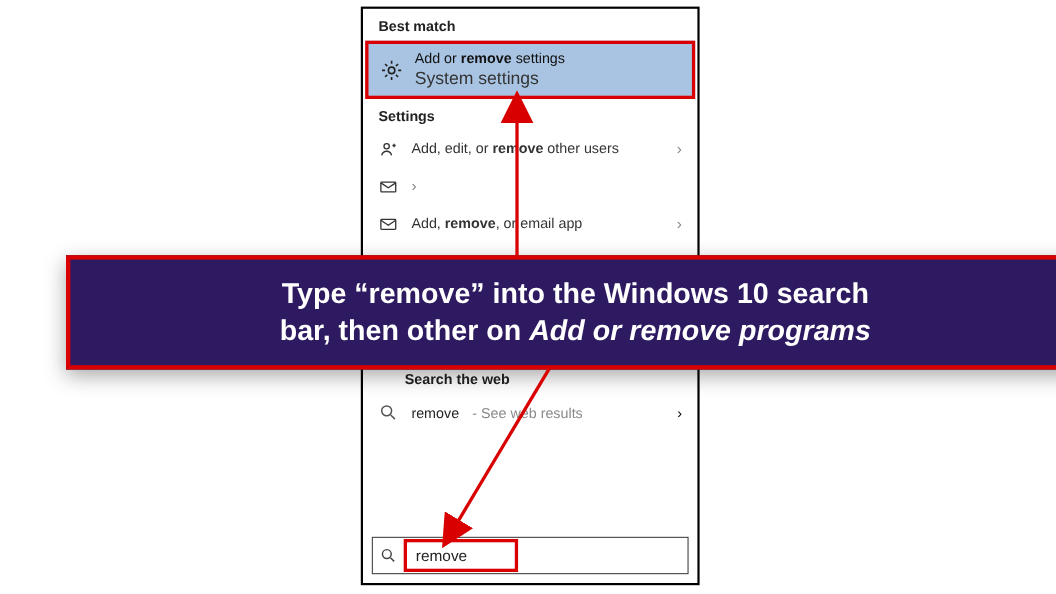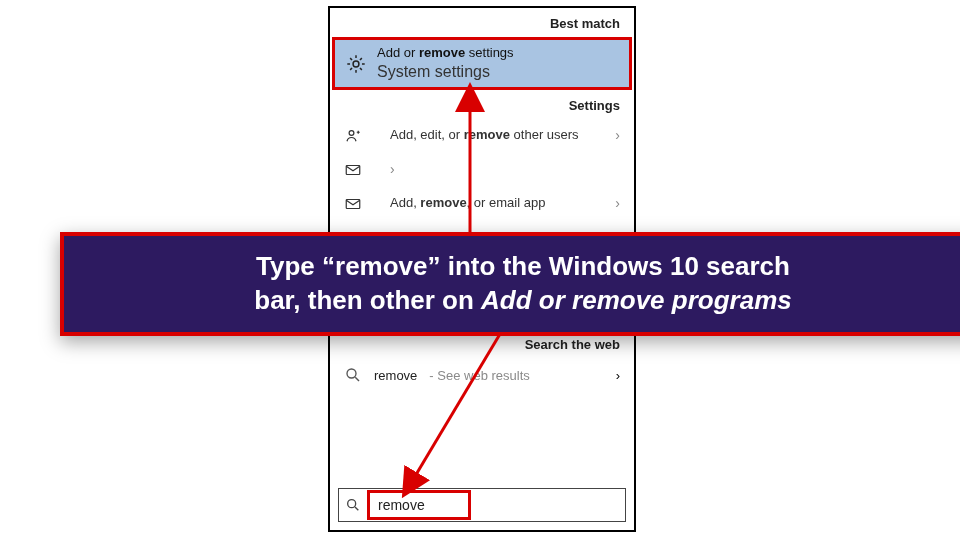--- a/index.html
+++ b/index.html
@@ -1,23 +1,23 @@
 <!DOCTYPE html>
 <html><head>
 <meta charset="utf-8">
 <style>
   html,body{margin:0;padding:0;width:960px;height:540px;background:#fff;font-family:"Segoe UI",Arial,sans-serif;overflow:hidden;}
   .panel{position:absolute;left:328px;top:6px;width:304px;height:522px;border:2px solid #000;background:#fff;}
-  .section-header{font-weight:600;font-size:13px;color:#222;padding:8px 14px 6px;text-align:right;}
+  .section-header{font-weight:600;font-size:13px;color:#222;padding:8px 14px 6px;}
   .best-match{background:#a9c4e2;display:flex;align-items:center;padding:6px 10px;border:3px solid #d80000;margin:0 2px;position:relative;}
   .gear{width:22px;height:22px;flex:0 0 22px;margin-right:10px;}
   .bm-text{display:flex;flex-direction:column;line-height:1.15;}
   .bm-title{font-size:13px;color:#111;}
   .bm-sub{font-size:16px;color:#333;margin-top:2px;}
-  .item{display:flex;align-items:flex-start;padding:8px 14px;gap:28px;font-size:13px;color:#333;}
+  .item{display:flex;align-items:flex-start;padding:8px 14px;gap:12px;font-size:13px;color:#333;}
   .item .label{flex:1;line-height:1.25;}
   .item .chev{color:#888;font-size:14px;}
   .icon{width:18px;height:18px;flex:0 0 18px;color:#333;}
   .web-row{display:flex;align-items:center;padding:8px 14px;gap:12px;font-size:13px;}
   .web-row .q{color:#222;}
   .web-row .hint{color:#8a8a8a;}
   .searchbar{position:absolute;left:8px;right:8px;bottom:8px;height:32px;display:flex;align-items:center;border:1px solid #444;}
   .searchbar .mag{margin:0 6px;width:16px;height:16px;color:#444;}
   .searchbar-box{border:3px solid #d80000;padding:0 8px;height:24px;display:flex;align-items:center;font-size:14px;color:#222;width:82px;}
   .callout{position:absolute;left:60px;top:232px;width:840px;background:#2d1a60;border:4px solid #d80000;color:#fff;padding:14px 39px;box-shadow:0 6px 18px rgba(0,0,0,.35);text-align:center;font-size:26px;font-weight:700;line-height:1.3;font-family:Arial,sans-serif;}

